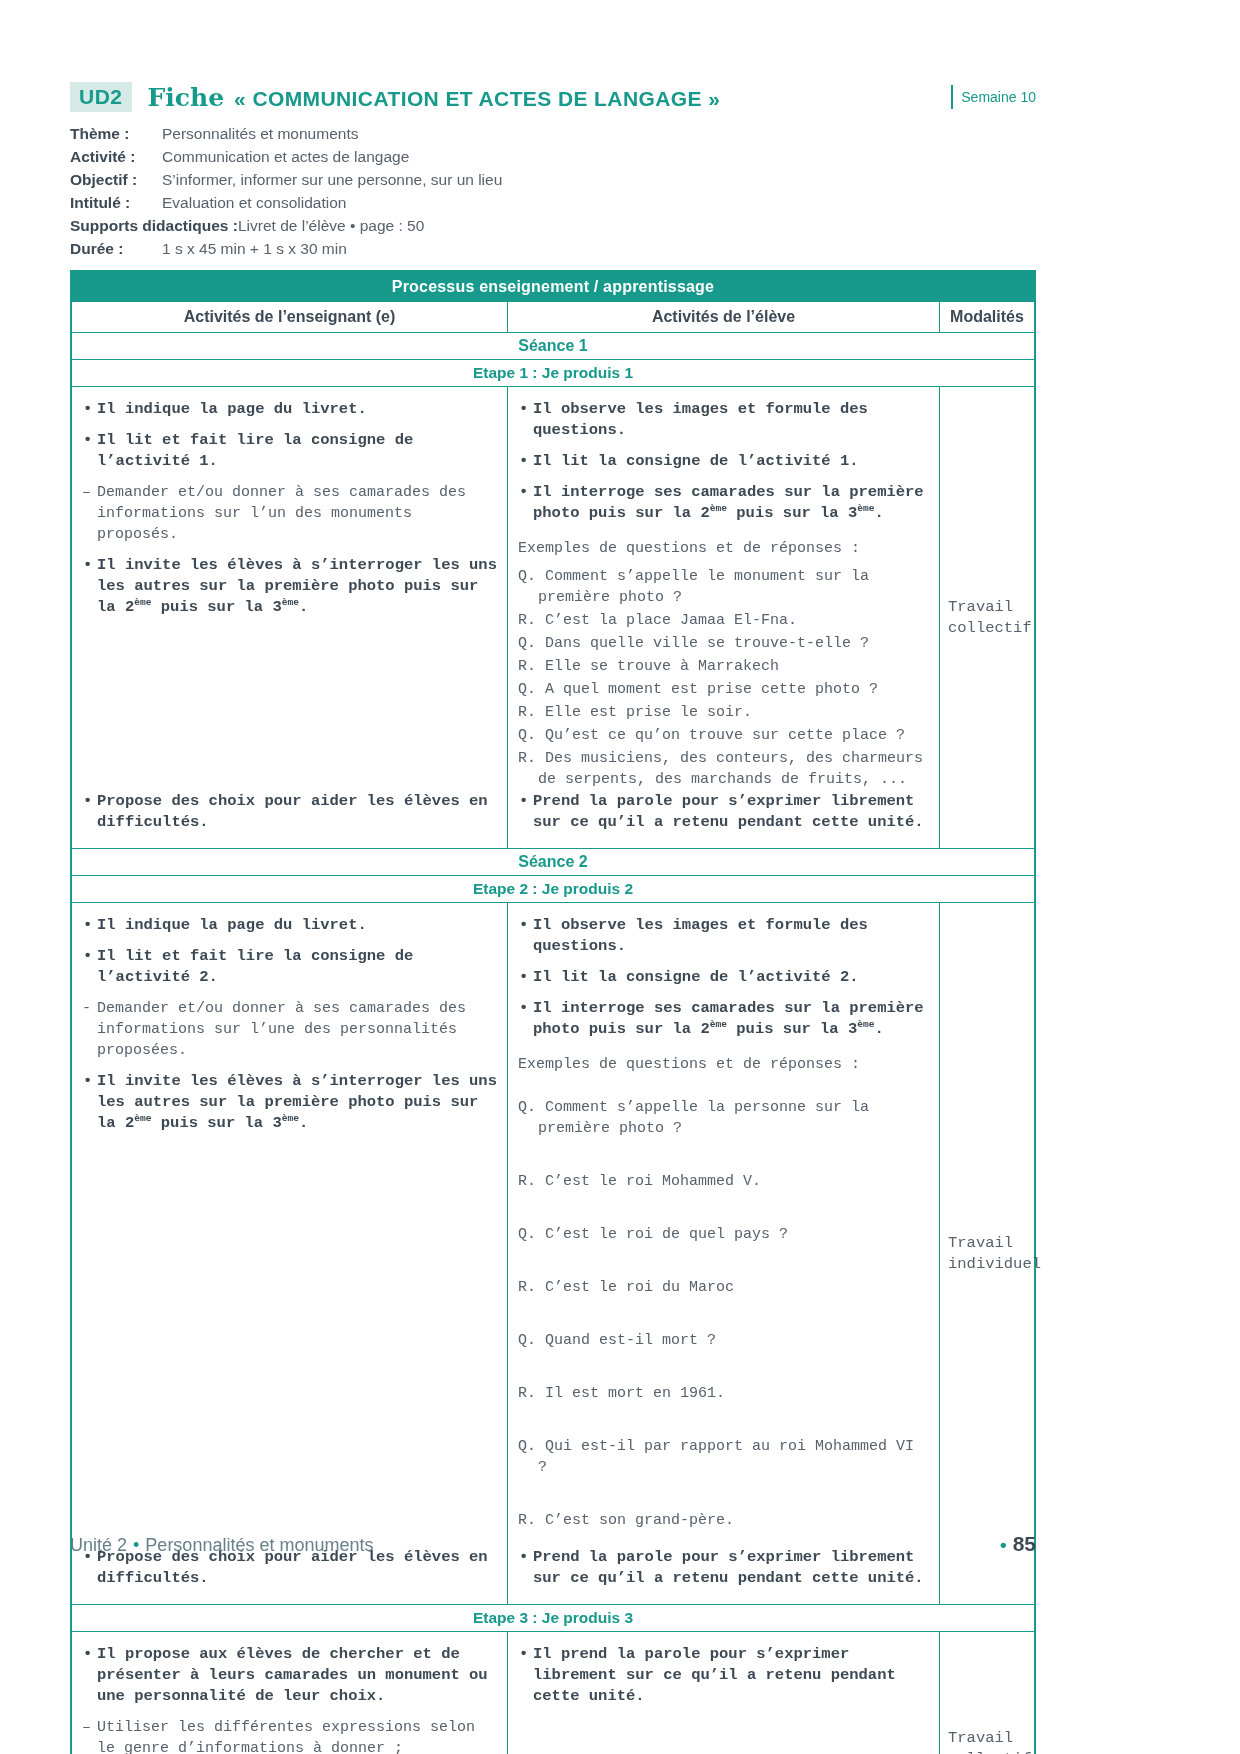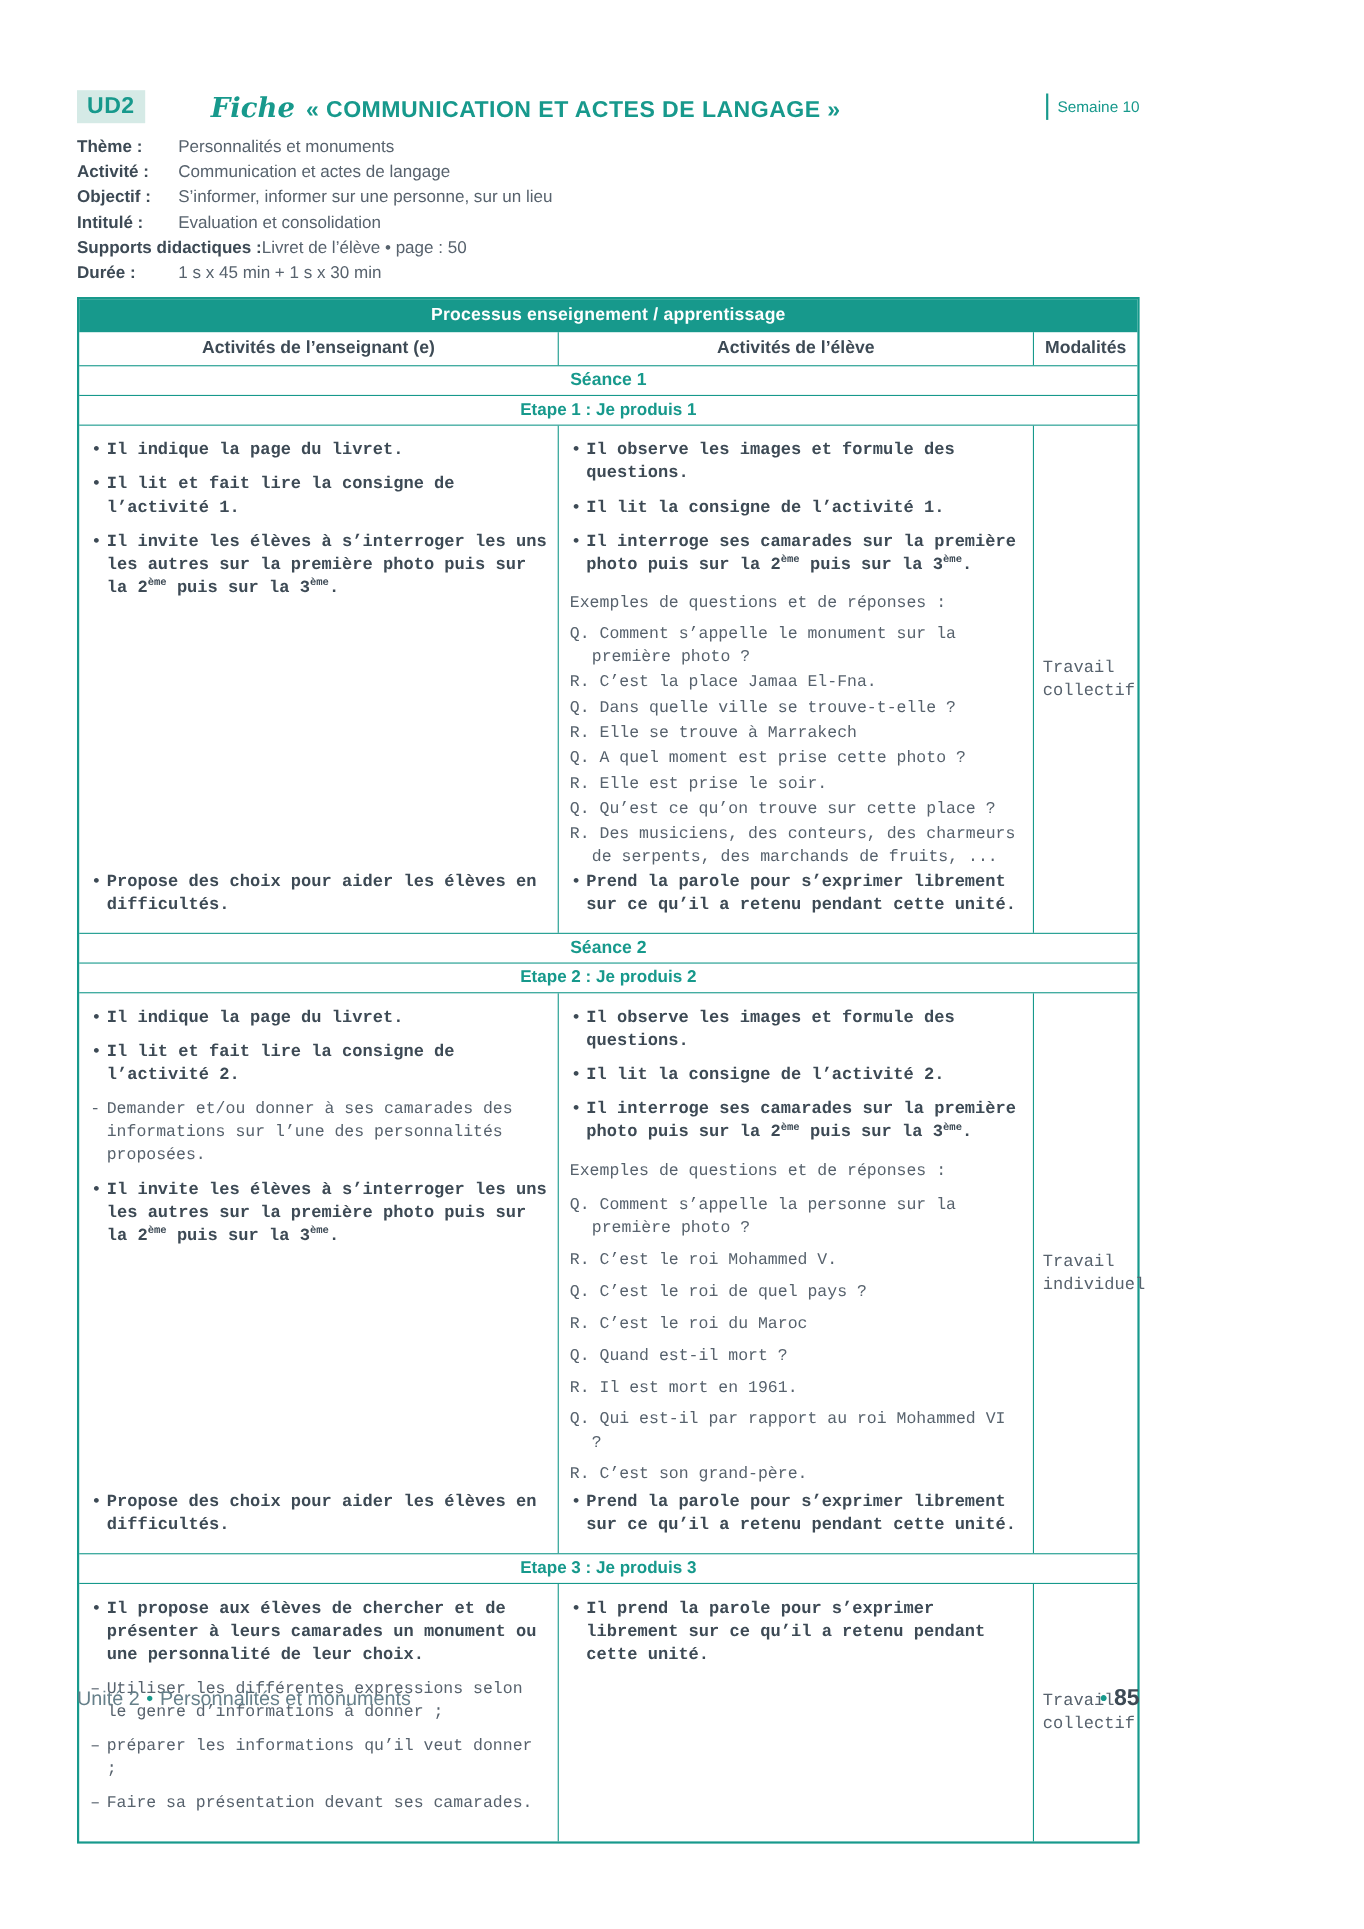--- a/index.html
+++ b/index.html
@@ -21,22 +21,22 @@
 
   
   .title-row{display:flex;align-items:center;gap:16px;}
   .badge{
     background:var(--badgebg);color:var(--teal);
     font-weight:700;font-size:21px;
     padding:3px 9px;letter-spacing:.5px;
   }
   .title-group{display:flex;align-items:baseline;gap:10px;}
   .fiche{
-    font-family:"DejaVu Serif",serif;font-style:italic;font-weight:700;
-    color:var(--teal);font-size:25px;margin-left:44px;
+    font-family:"DejaVu Serif",serif;font-weight:700;
+    color:var(--teal);font-size:25px;
   }
   .title-main{
     color:var(--teal);font-weight:700;font-size:21px;letter-spacing:.4px;
   }
   .week{
     margin-left:auto;display:flex;align-items:center;gap:8px;
     color:var(--teal);font-size:14px;
   }
   .week-bar{display:inline-block;width:2px;height:24px;background:var(--teal);}
 
@@ -77,21 +77,21 @@
   
   .item{margin:5px 0;line-height:21px;color:var(--text);font-size:15px;}
   .item.bold{font-weight:700;color:var(--dark);font-size:15.5px;}
   .item.bullet{position:relative;padding-left:15px;}
   .item.bullet::before{content:"\2022";position:absolute;left:1px;}
   .item.dash{position:relative;padding-left:15px;}
   .item.dash::before{content:"\2013";position:absolute;left:0;}
   .item.dash[data-marker]::before{content:attr(data-marker);}
   .item.plain{margin:9px 0 6px;}
   .item.qa{margin:1px 0;padding-left:20px;text-indent:-20px;}
-  .item.qa.loose{margin:4px 0;}
+  .item.qa.loose{margin:16px 0;}
   .item.push{margin-top:auto;}
   sup{font-size:0.62em;line-height:0;vertical-align:super;}
 
   
   .footer{
     position:absolute;left:70px;top:1532px;width:966px;
     display:flex;justify-content:space-between;align-items:baseline;
   }
   .footer-left{font-size:18px;color:#66808a;}
   .footer-left .f-unit{color:#66808a;}
@@ -134,20 +134,21 @@
         <div class="ch">Activités de l’élève</div>
         <div class="ch">Modalités</div>
       </div>
       <div id="table-body">
           <div class="band seance">Séance 1</div>
           <div class="band etape">Etape 1 : Je produis 1</div>
           <div class="trow row-0">
             <div class="cell">
               <div class="item bullet bold">Il indique la page du livret.</div>
               <div class="item bullet bold">Il lit et fait lire la consigne de l’activité 1.</div>
+              <div class="item dash">Demander et/ou donner à ses camarades des informations sur l’un des monuments proposés.</div>
               <div class="item bullet bold">Il invite les élèves à s’interroger les uns les autres sur la première photo puis sur la 2<sup>ème</sup> puis sur la 3<sup>ème</sup>.</div>
               <div class="item bullet bold push">Propose des choix pour aider les élèves en difficultés.</div>
             </div>
             <div class="cell">
               <div class="item bullet bold">Il observe les images et formule des questions.</div>
               <div class="item bullet bold">Il lit la consigne de l’activité 1.</div>
               <div class="item bullet bold">Il interroge ses camarades sur la première photo puis sur la 2<sup>ème</sup> puis sur la 3<sup>ème</sup>.</div>
               <div class="item plain">Exemples de questions et de réponses :</div>
               <div class="item qa">Q. Comment s’appelle le monument sur la première photo ?</div>
               <div class="item qa">R. C’est la place Jamaa El-Fna.</div>

